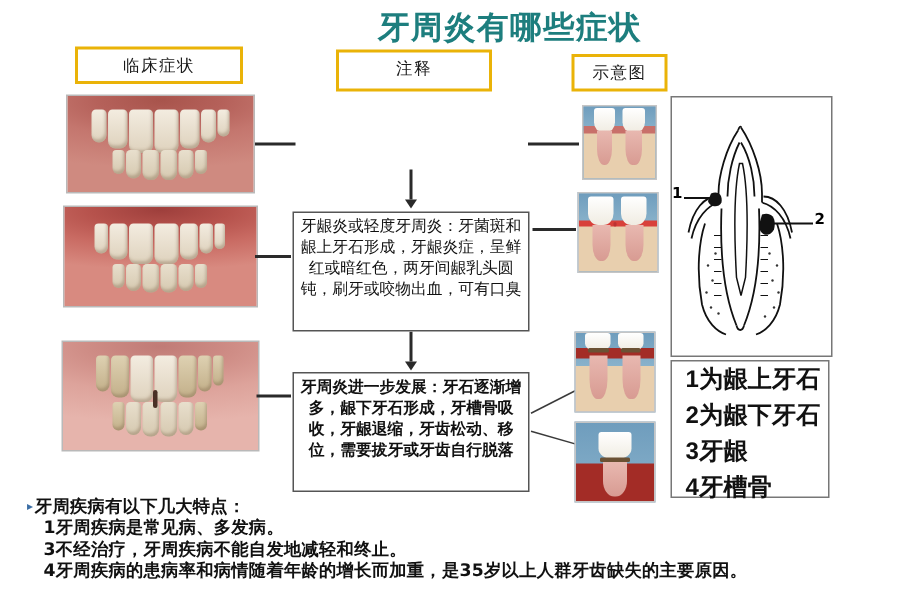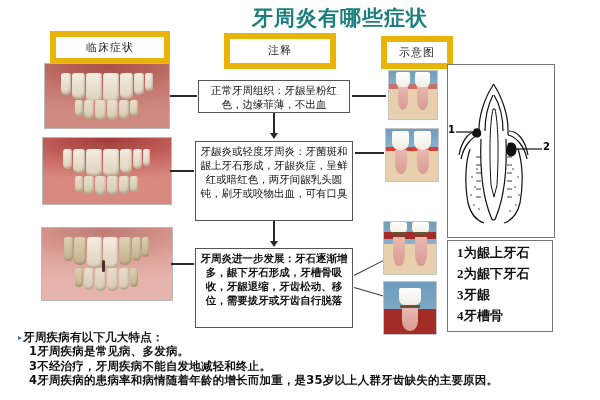--- a/index.html
+++ b/index.html
@@ -29,21 +29,21 @@
     font-weight: bold;
     letter-spacing: 1px;
     color: #1d7e7e;
     font-family: "DejaVu Serif", "Liberation Serif", serif;
     margin-left: 40px;
   }
 
   
   .hdr-box {
     position: absolute;
-    border: 6px solid #eab308;
+    border: 2px solid #eab308;
     background: #ffffff;
     font-size: 11px;
     color: #1a1a1a;
     text-align: center;
     line-height: 1.05;
     display: flex;
     align-items: center;
     justify-content: center;
     font-family: "DejaVu Serif", "Liberation Serif", serif;
     letter-spacing: 1px;
@@ -188,25 +188,25 @@
     left: 447px;
     top: 240px;
     width: 106px;
     height: 92px;
     border: 1px solid #777;
     background: #ffffff;
     padding: 5px 0 0 9px;
     box-sizing: border-box;
   }
   .legend-item {
-    font-size: 13px;
+    font-size: 16px;
     line-height: 1.0;
     color: #111;
     margin-bottom: 8px;
-    font-family: Liberation Serif, serif;
+    font-family: Liberation Sans, sans-serif;
     font-weight: bold;
     letter-spacing: .2px;
   }
   .schema-num {
     position: absolute;
     font-size: 10px;
     color: #000;
     font-weight: bold;
   }
 
@@ -345,21 +345,20 @@
 
   <div class="conn conn-h" style="left:170px; top:95px; width:27px;"></div>
   <div class="conn conn-h" style="left:170px; top:170px; width:24px;"></div>
   <div class="conn conn-h" style="left:171px; top:263px; width:23px;"></div>
 
   <div class="conn conn-v" style="left:273px; top:113px; height:20px;"></div>
   <div class="arrow-down" style="left:270px; top:133px;"></div>
   <div class="conn conn-v" style="left:273px; top:221px; height:20px;"></div>
   <div class="arrow-down" style="left:270px; top:241px;"></div>
 
-  <div class="note-box" id="note-1">正常牙周组织：牙龈呈粉红色，边缘菲薄，不出血</div>
   <div class="note-box" id="note-2">牙龈炎或轻度牙周炎：牙菌斑和龈上牙石形成，牙龈炎症，呈鲜红或暗红色，两牙间龈乳头圆钝，刷牙或咬物出血，可有口臭</div>
   <div class="note-box" id="note-3">牙周炎进一步发展：牙石逐渐增多，龈下牙石形成，牙槽骨吸收，牙龈退缩，牙齿松动、移位，需要拔牙或牙齿自行脱落</div>
 
   <div class="conn conn-h" style="left:352px; top:95px; width:34px;"></div>
   <div class="conn conn-h" style="left:355px; top:152px; width:29px;"></div>
   <div class="thin" style="left:354px; top:275px; width:36px; transform:rotate(-27deg);"></div>
   <div class="thin" style="left:354px; top:287px; width:36px; transform:rotate(16deg);"></div>
 
   <div class="schem-thumb" id="thumb-1">
     <div class="th-bone" style="height:66%;"></div>

